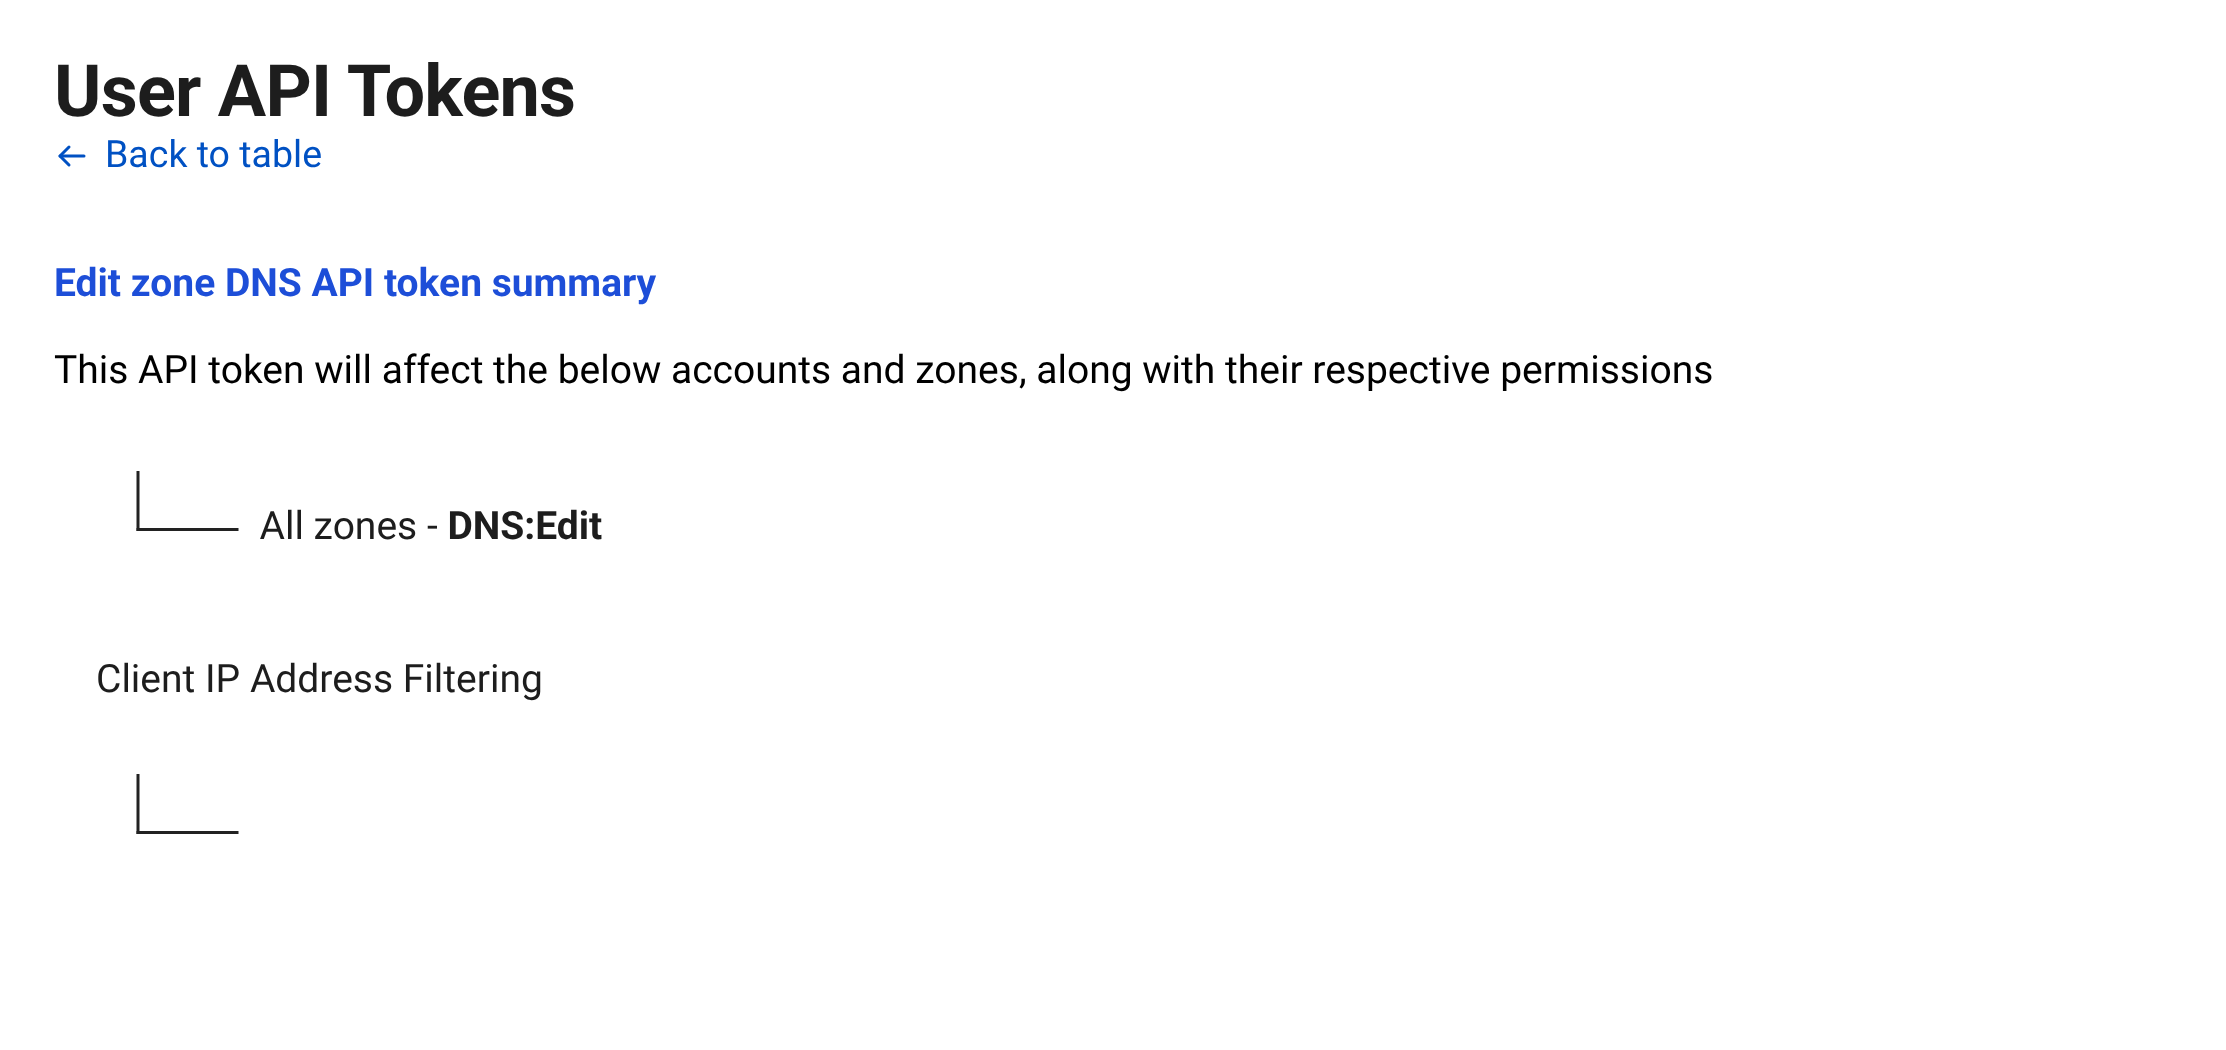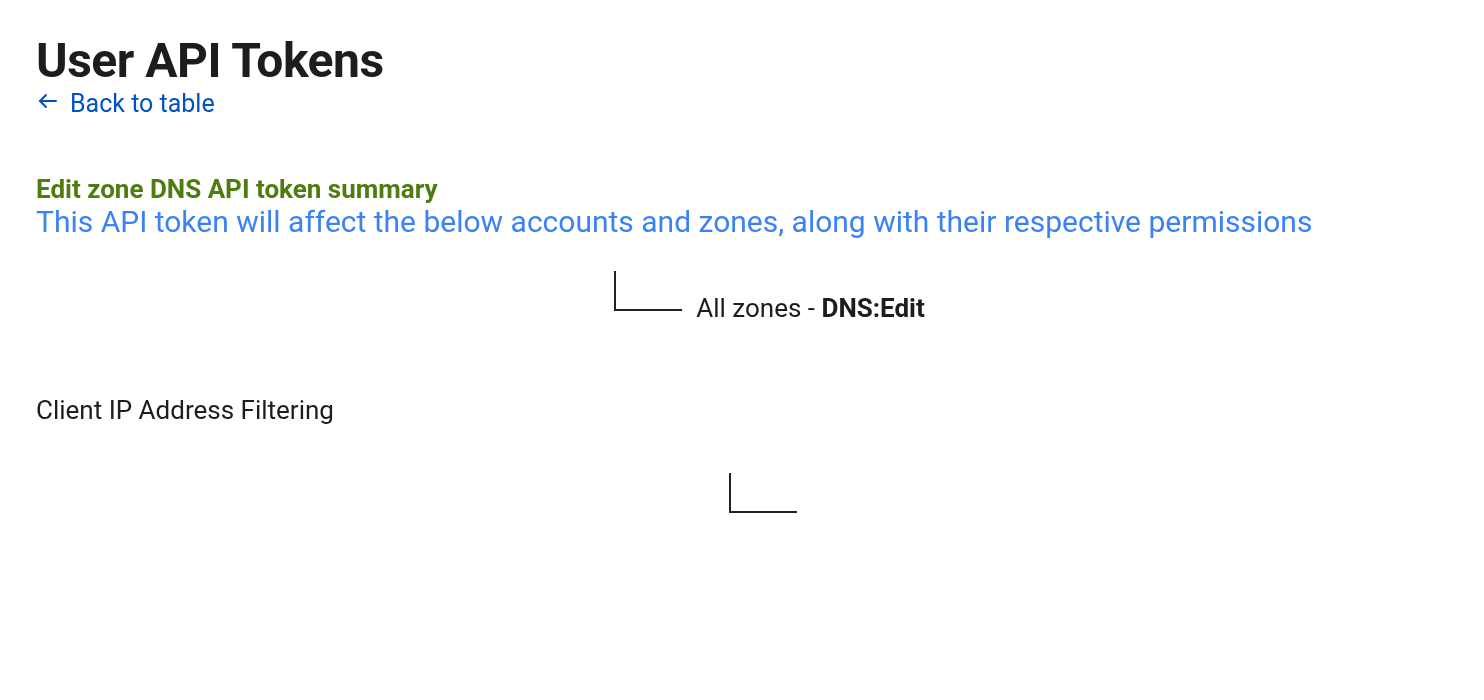--- a/index.html
+++ b/index.html
@@ -16,49 +16,50 @@
       height: 700px;
     }
     .page-title {
       font-size: 48px;
       font-weight: 700;
       color: #1d1d1d;
       letter-spacing: -0.5px;
     }
     .back-link {
       display: inline-flex;
+      align-items: center;
       gap: 10px;
       color: #0051c3;
       font-size: 25px;
       text-decoration: none;
       cursor: pointer;
       margin-bottom: 56px;
     }
     .back-link svg {
       width: 24px;
       height: 24px;
       stroke: #0051c3;
     }
     .section-title {
       font-size: 26px;
       font-weight: 700;
-      color: #4d7c0f;
+      color: #1d4ed8;
+      margin-bottom: 28px;
     }
     .section-description {
-      font-size: 30px;
-      color: #3b82f6;
+      font-size: 26px;
+      color: #000000;
       font-weight: 400;
-      margin-bottom: 32px;
+      margin-bottom: 52px;
     }
     .tree-item {
       display: flex;
       align-items: flex-end;
       margin-left: 55px;
       margin-bottom: 72px;
-      justify-content: center;
     }
     .tree-connector {
       width: 68px;
       height: 40px;
       border-left: 2px solid #222;
       border-bottom: 2px solid #222;
       margin-right: 14px;
       margin-bottom: 12px;
     }
     .tree-label {
@@ -66,20 +67,21 @@
       color: #1d1d1d;
     }
     .tree-label .bold {
       font-weight: 700;
     }
     .subsection-label {
       font-size: 26px;
       color: #1d1d1d;
       font-weight: 400;
       margin-bottom: 48px;
+      margin-left: 28px;
     }
     .ip-redacted {
       color: #d93025;
       font-weight: 700;
     }
     .tree-item-last {
       margin-bottom: 0;
     }
   </style>
 </head>

